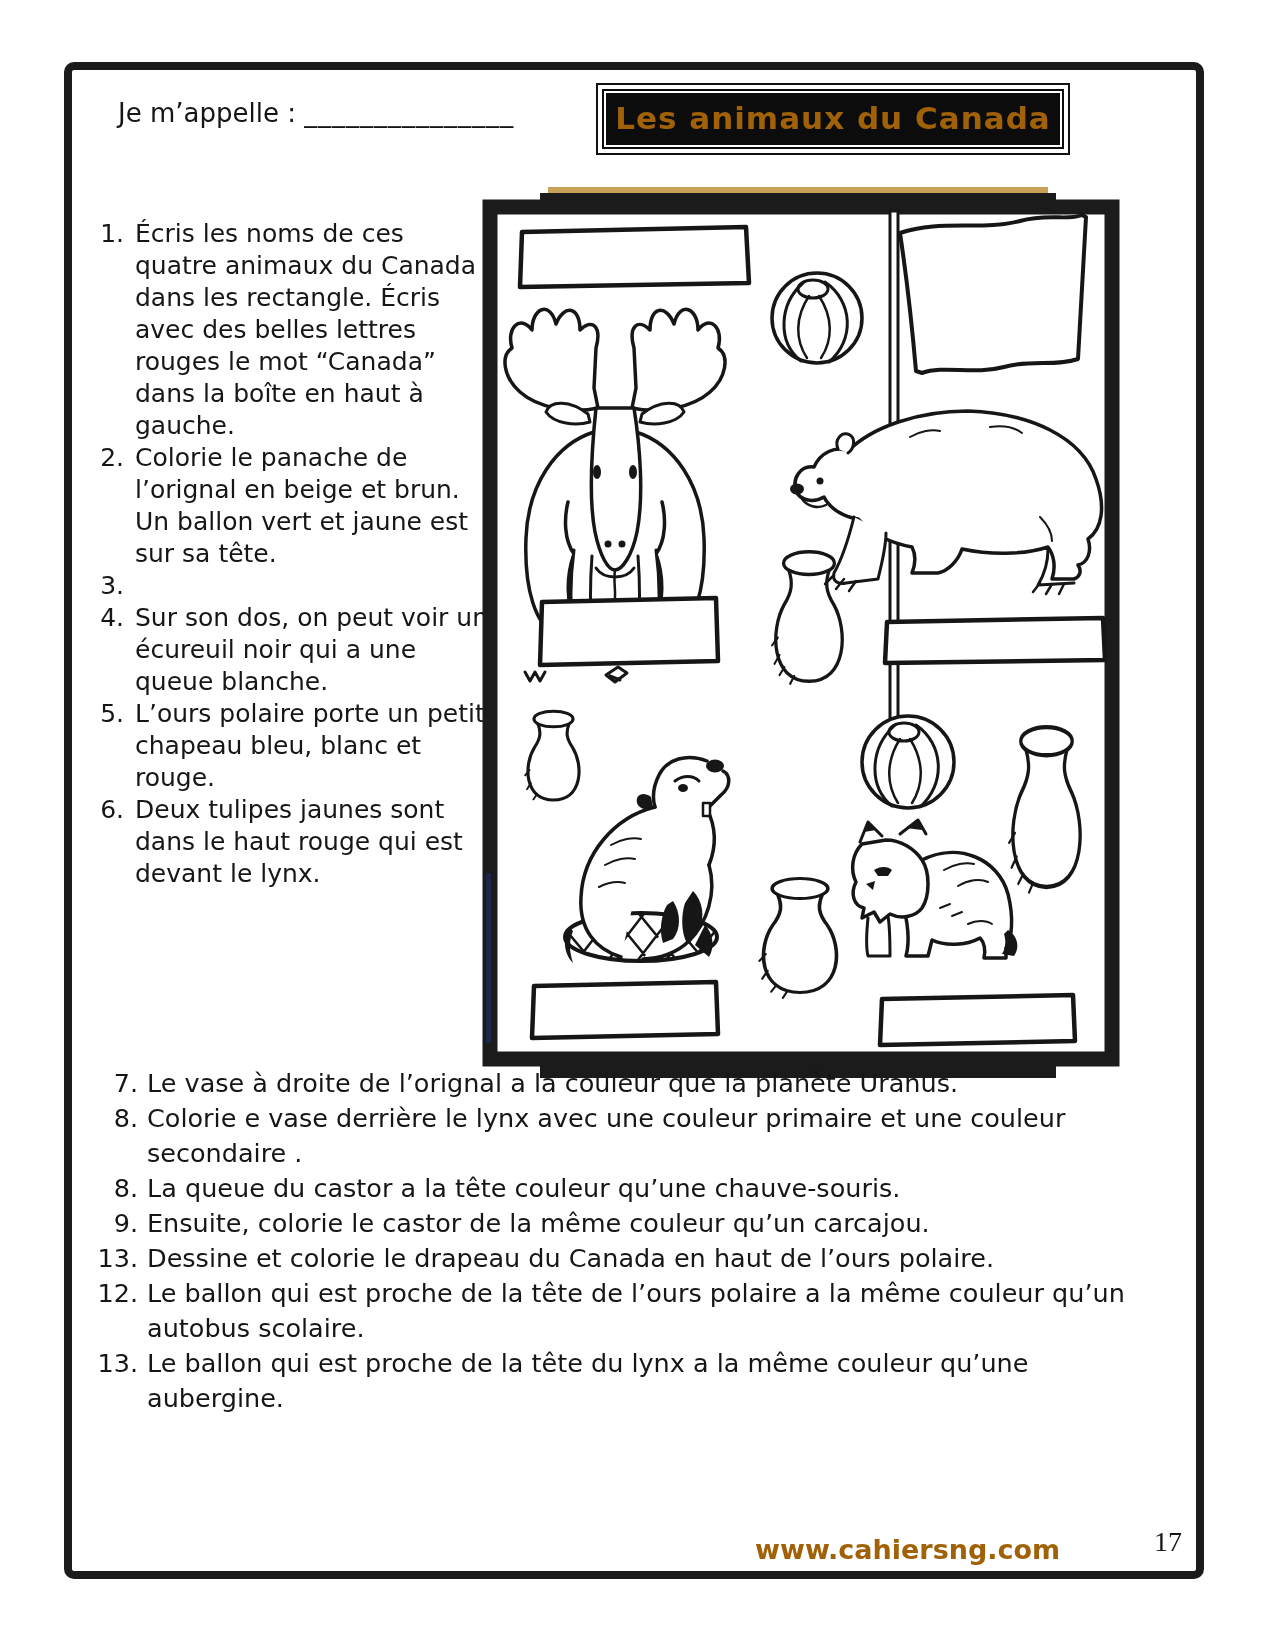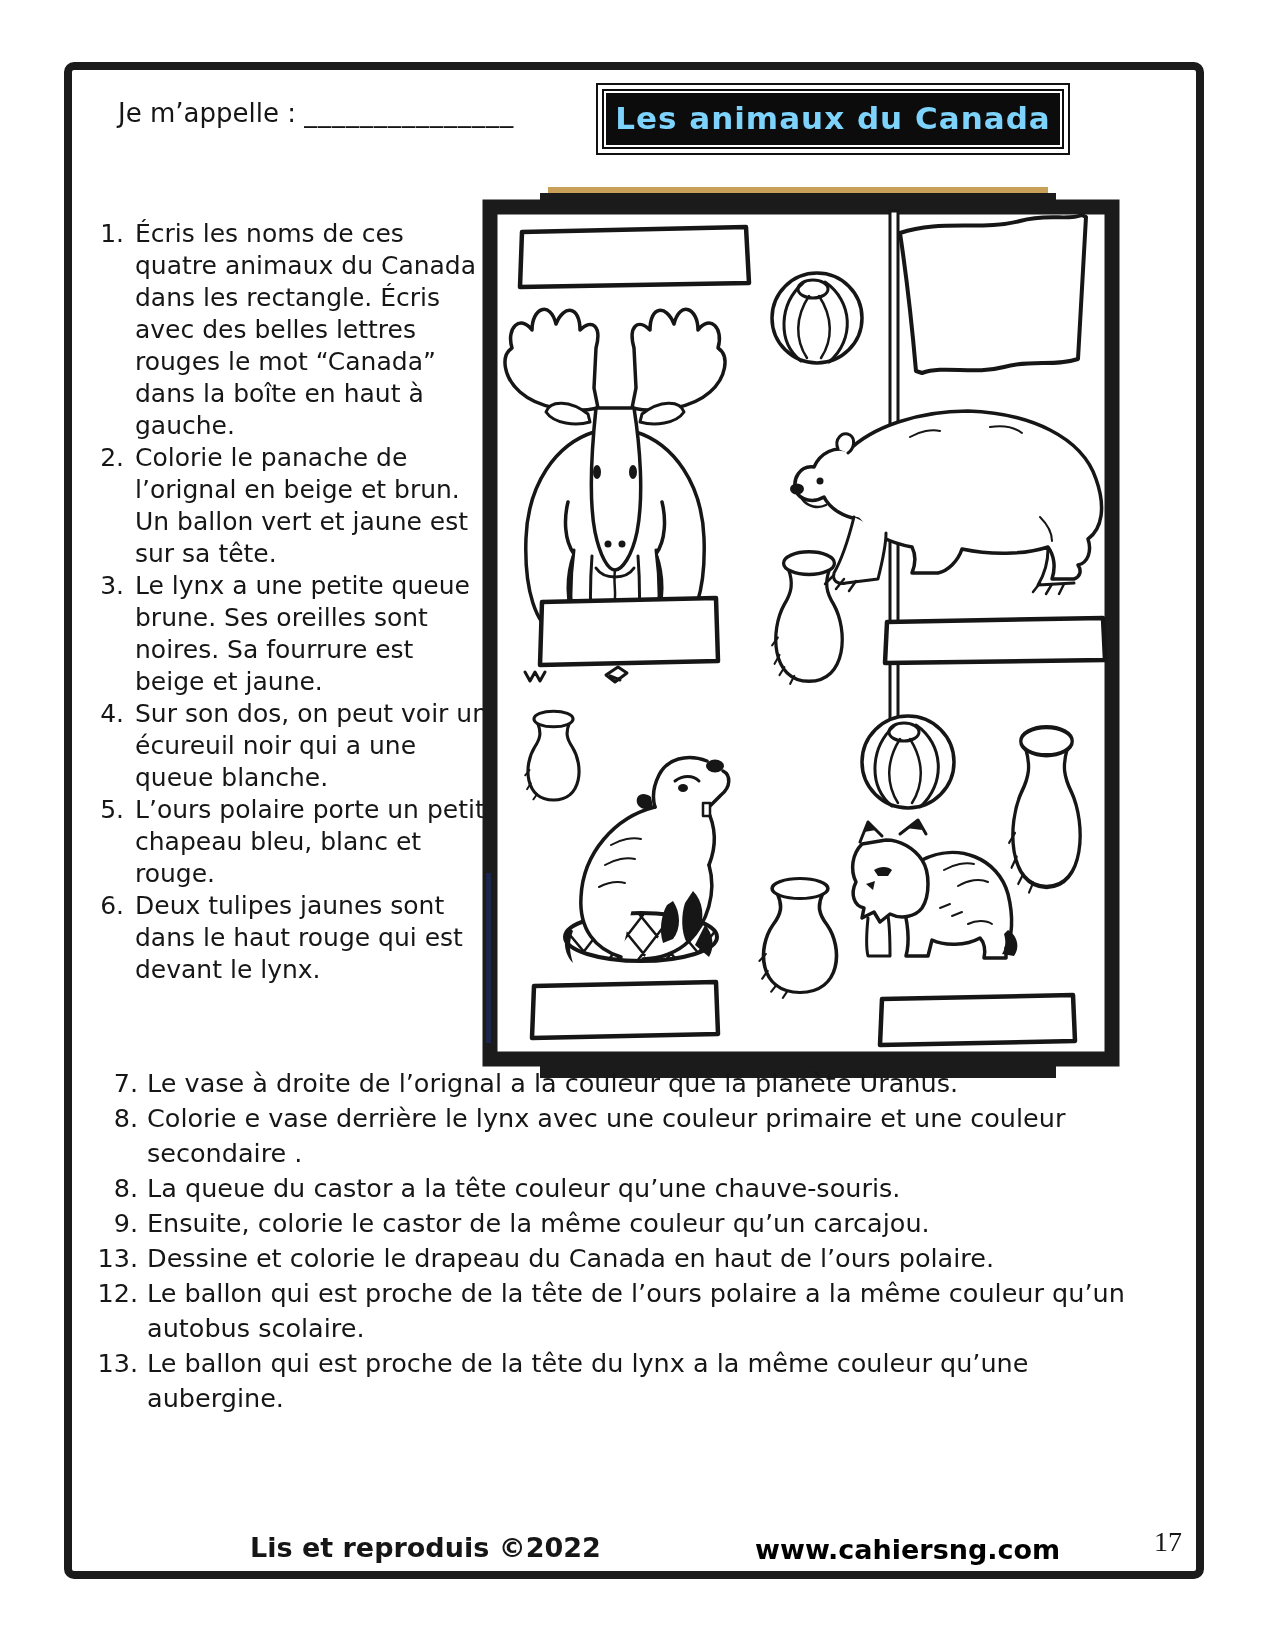--- a/index.html
+++ b/index.html
@@ -6,34 +6,34 @@
   .page{position:relative;width:1275px;height:1650px;background:#ffffff;
         font-family:"DejaVu Sans",sans-serif;color:#161616;overflow:hidden;}
   .page-border{position:absolute;left:64px;top:62px;width:1124px;height:1501px;
         border:8px solid #1b1b1b;border-radius:10px;}
   
   .name-line{position:absolute;left:118px;top:98px;font-size:26px;white-space:nowrap;}
   .name-blank{letter-spacing:1px;}
   .title-box-outer{position:absolute;left:596px;top:83px;width:474px;border:2px solid #111;
         background:#fff;padding:4px;box-sizing:border-box;}
   .title-box-inner{background:#0c0c0c;border:2px solid #0c0c0c;}
-  .title-box-core{border:2px solid #ffffff;color:#7dd3fc;text-align:center;
+  .title-box-core{border:2px solid #ffffff;color:#a16207;text-align:center;
         font-size:31px;font-weight:700;letter-spacing:1px;padding:7px 4px 9px 4px;}
   
   .list-left{position:absolute;left:86px;top:218px;width:402px;font-size:25px;line-height:32px;}
   .list-left .item{display:flex;}
   .list-left .num{width:38px;text-align:right;margin-right:11px;flex:none;}
   .list-left .txt{flex:1;}
   .list-bottom{position:absolute;left:92px;top:1066px;width:1050px;font-size:25.5px;line-height:35px;}
   .list-bottom .item{display:flex;}
   .list-bottom .num{width:46px;text-align:right;margin-right:9px;flex:none;}
   .list-bottom .txt{flex:1;}
   
   .footer-credit{position:absolute;left:250px;top:1532px;font-size:27px;font-weight:700;}
-  .footer-site{position:absolute;left:755px;top:1534px;font-size:27px;font-weight:700;color:#000000;text-decoration:none;}
+  .footer-site{position:absolute;left:755px;top:1534px;font-size:27px;font-weight:700;color:#a16207;text-decoration:none;}
   .footer-page{position:absolute;left:1138px;top:1526px;font-size:28px;font-family:"Liberation Serif",serif;margin-left:16px;}
   
   .illustration{position:absolute;left:478px;top:183px;width:650px;height:910px;}
   svg .ink{stroke:#161616;stroke-linecap:round;stroke-linejoin:round;fill:none;}
   svg .inkf{stroke:#161616;stroke-linecap:round;stroke-linejoin:round;fill:#ffffff;}
   svg .solid{fill:#161616;stroke:none;}
 </style>
 </head>
 <body>
 
@@ -54,21 +54,20 @@
     <div class="item">
       <span class="num">1.</span>
       <span class="txt">Écris les noms de ces quatre animaux du Canada dans les rectangle. Écris avec des belles lettres rouges le mot “Canada” dans la boîte en haut à gauche.</span>
       </div>
     <div class="item">
       <span class="num">2.</span>
       <span class="txt">Colorie le panache de l’orignal en beige et brun. Un ballon vert et jaune est sur sa tête.</span>
       </div>
     <div class="item">
       <span class="num">3.</span>
-      <span class="txt">Le lynx a une petite queue brune. Ses oreilles sont noires. Sa fourrure est beige et jaune.</span>
       </div>
     <div class="item">
       <span class="num">4.</span>
       <span class="txt">Sur son dos, on peut voir un écureuil noir qui a une queue blanche.</span>
       </div>
     <div class="item">
       <span class="num">5.</span>
       <span class="txt">L’ours polaire porte un petit chapeau bleu, blanc et rouge.</span>
       </div>
     <div class="item">
@@ -240,16 +239,15 @@
     <div class="item">
       <span class="num">12.</span>
       <span class="txt">Le ballon qui est proche de la tête de l’ours polaire a la même couleur qu’un autobus scolaire.</span>
       </div>
     <div class="item">
       <span class="num">13.</span>
       <span class="txt">Le ballon qui est proche de la tête du lynx a la même couleur qu’une aubergine.</span>
       </div>
   </div>
 
-  <div class="footer-credit">Lis et reproduis ©2022</div>
   <a class="footer-site" href="#">www.cahiersng.com</a>
   <div class="footer-page">17</div>
 </div>
 
 </body></html>

